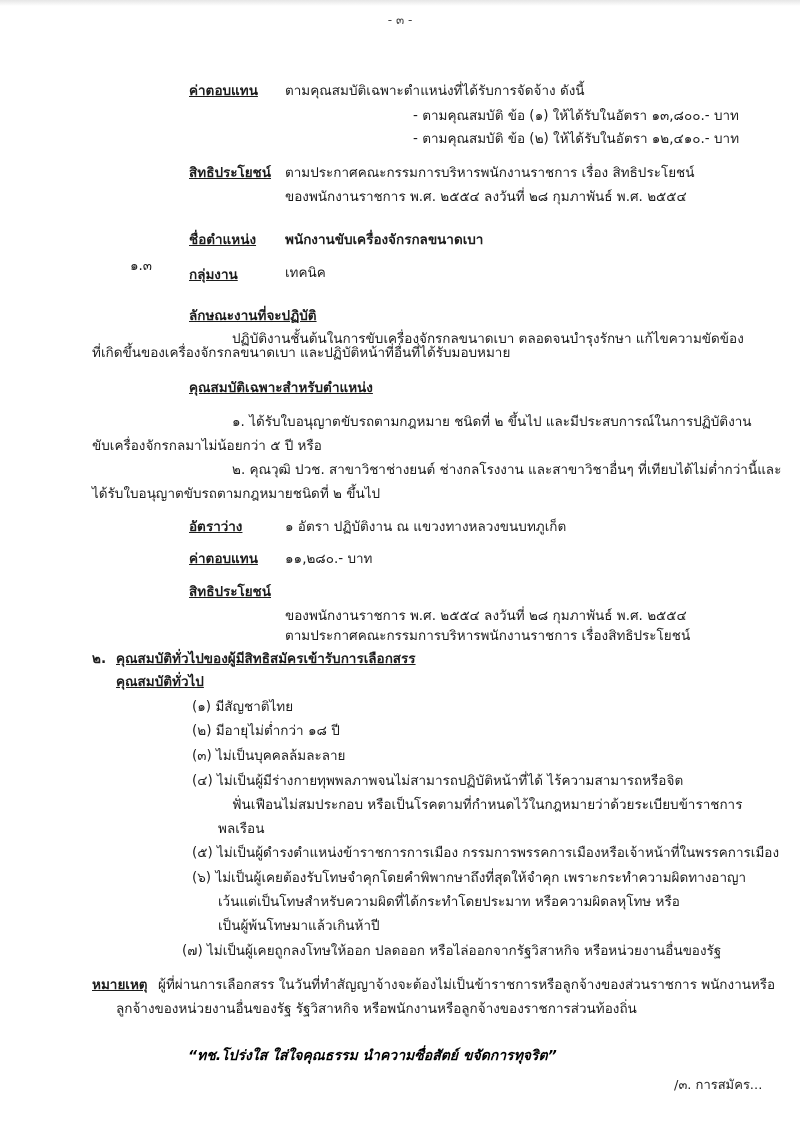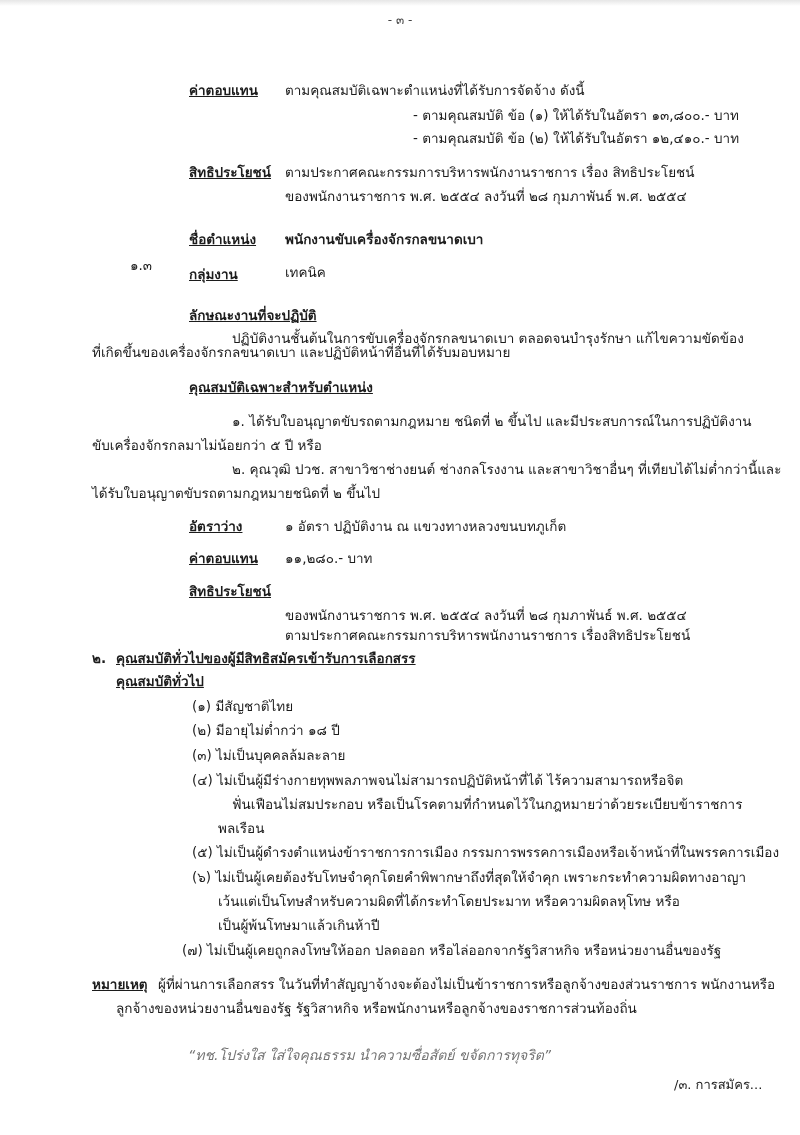--- a/index.html
+++ b/index.html
@@ -5,21 +5,21 @@
     html, body { margin: 0; padding: 0; }
     body {
       width: 800px; height: 1135px; background: #ffffff; position: relative; overflow: hidden;
       font-family: "DejaVu Sans", "Liberation Sans", sans-serif;
       color: #1c1c1c; font-size: 13.5px;
     }
     .abs { position: absolute; white-space: nowrap; line-height: 20px; }
     .u { text-decoration: underline; font-weight: bold; }
     .b { font-weight: bold; }
     .page-no { left: 0; width: 800px; text-align: center; top: 10px; font-size: 12px; color: #444; }
-    .motto { font-style: italic; color: #737373; font-size: 14px; font-weight: normal; }
+    .motto { font-style: italic; color: #000000; font-size: 14px; font-weight: bold; }
     .shade { position:absolute; left:0; top:0; width:800px; height:6px; background:linear-gradient(#e6e6e6,#fff); }
   </style>
 </head>
 <body>
 
 <div class="shade"></div>
 <div class="abs page-no">- ๓ -</div>
 
 <div class="abs u" style="left:189px;top:80px;">ค่าตอบแทน</div>
 <div class="abs" style="left:285px;top:80px;">ตามคุณสมบัติเฉพาะตำแหน่งที่ได้รับการจัดจ้าง  ดังนี้</div>

